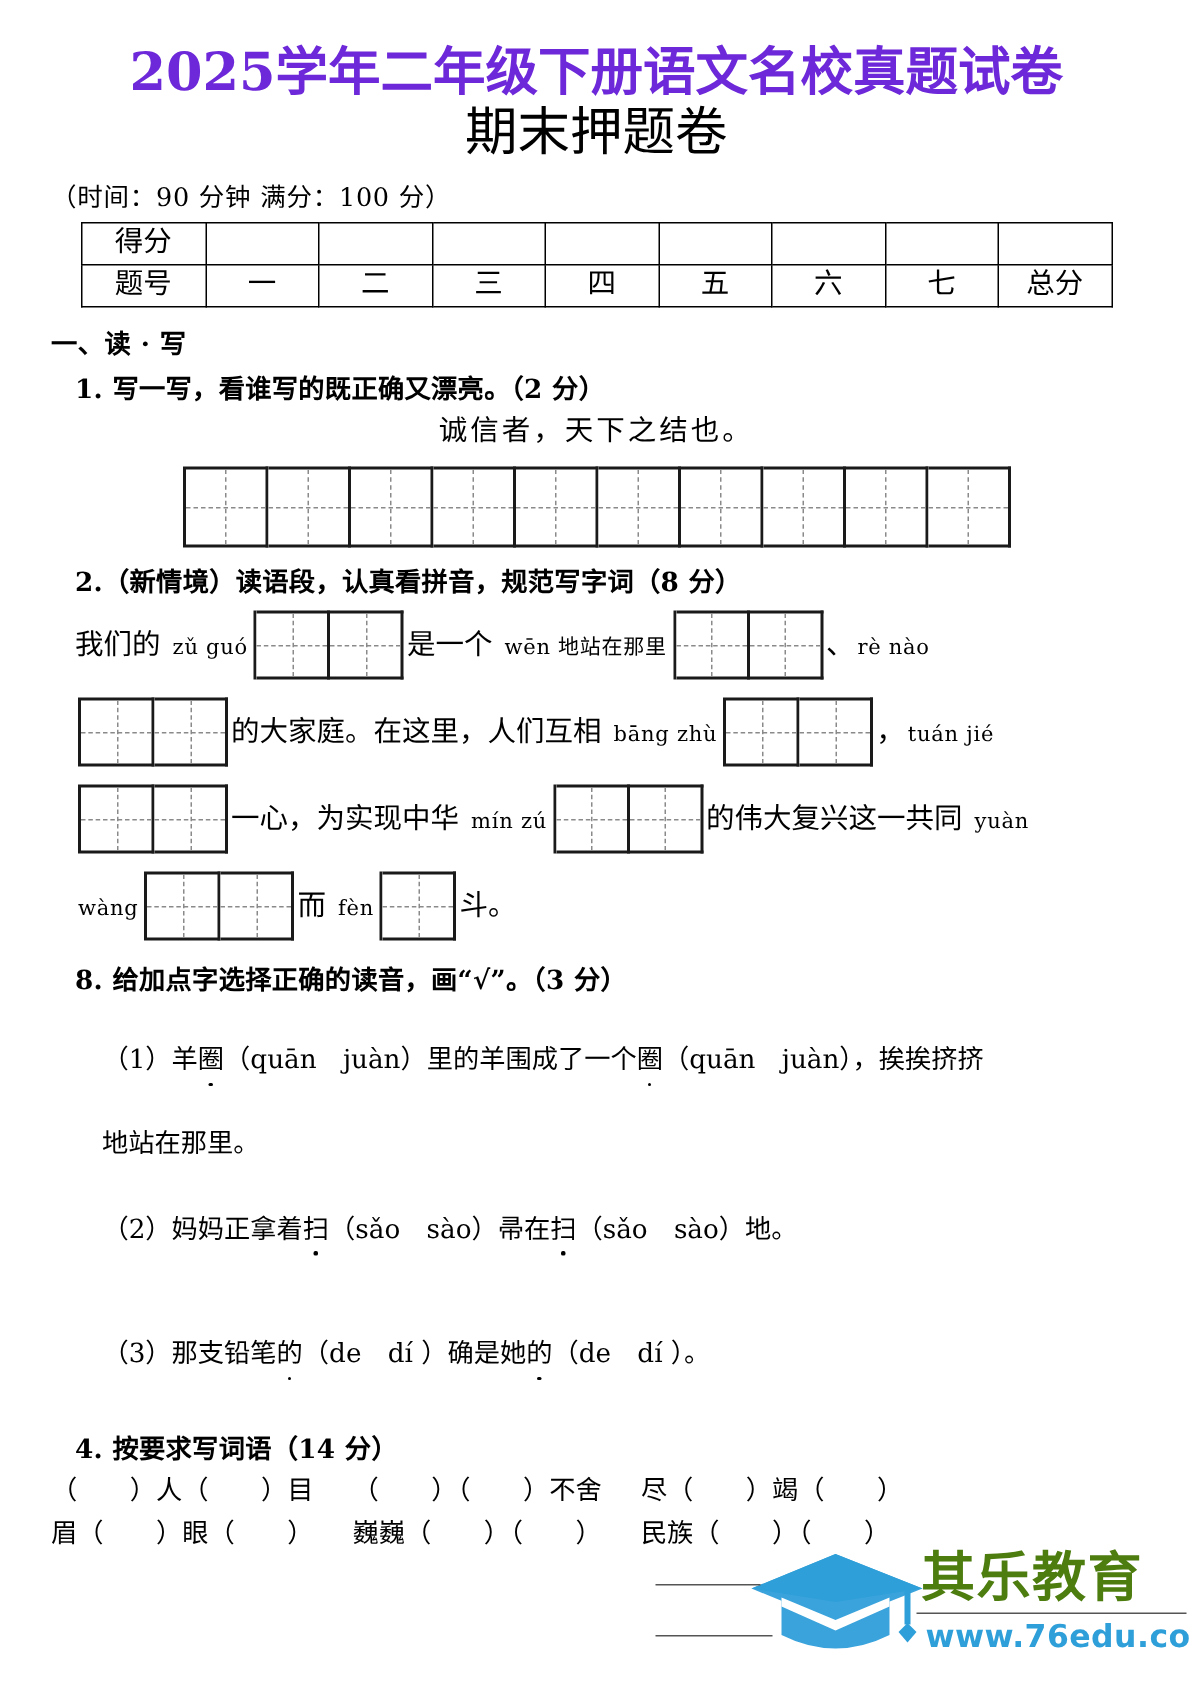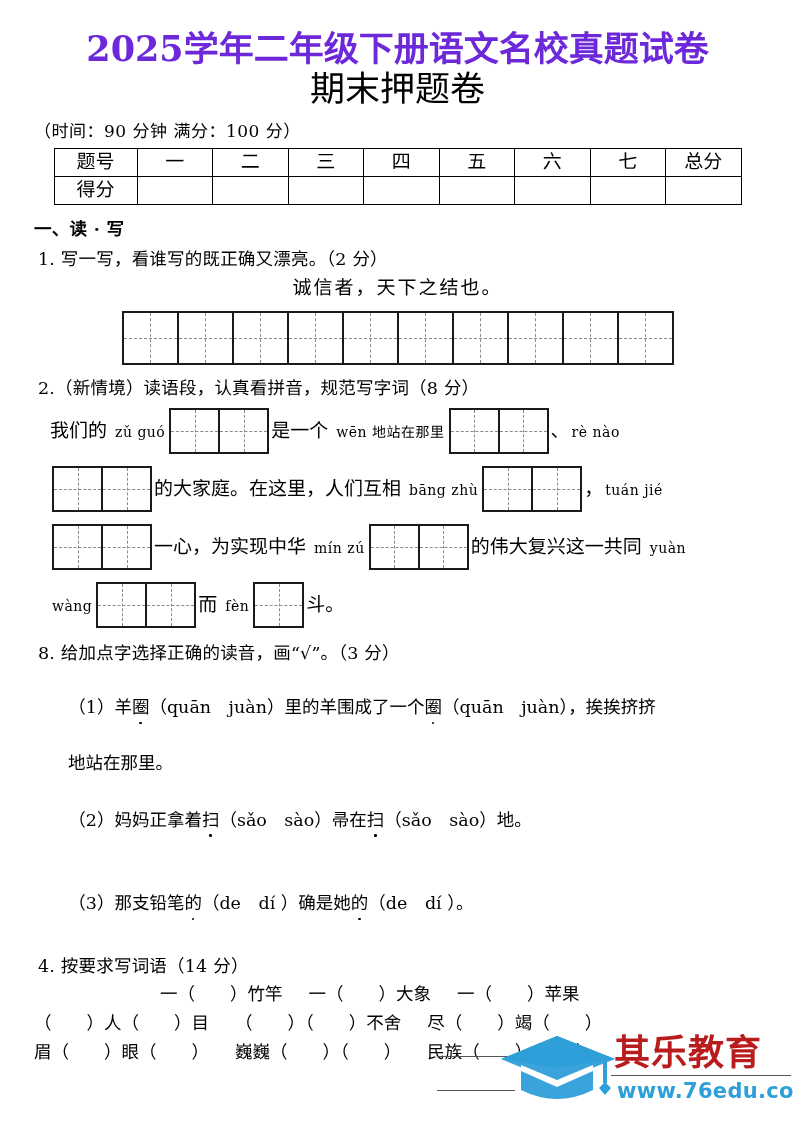--- a/index.html
+++ b/index.html
@@ -72,23 +72,23 @@
   table.score td.hdr { width: 82px; }
 
   
   .sec-head {
     font-weight: bold;
     font-size: 17.5px;
     margin: 10px 0 3px 0;
     letter-spacing: 0.3px;
   }
   .q-head {
-    font-weight: normal;
+    font-weight: bold;
     font-size: 17.5px;
-    margin: 5px 0 3px 4px;
+    margin: 5px 0 3px 16px;
     letter-spacing: 0.2px;
   }
 
   
   .body-line {
     font-size: 17.5px;
     line-height: 1.55;
     margin: 2px 0;
     white-space: pre-wrap;
   }
@@ -198,21 +198,21 @@
     bottom: 6px;
     width: 312px;
     height: 84px;
   }
   .logo-text {
     position: absolute;
     left: 133px;
     top: 2px;
     font-size: 36px;
     font-weight: bold;
-    color: #b91c1c;
+    color: #4d7c0f;
     letter-spacing: 1px;
     font-family: "DejaVu Sans", "Liberation Sans", sans-serif;
     line-height: 1.05;
   }
   .logo-url {
     position: absolute;
     left: 136px;
     top: 47px;
     font-size: 21px;
     font-weight: bold;
@@ -234,41 +234,41 @@
 <div class="page">
  <div class="inner">
 
   <div class="title">2025学年二年级下册语文名校真题试卷</div>
   <div class="title-line2">期末押题卷</div>
   <div class="subtitle">（时间：90 分钟  满分：100 分）</div>
 
   <table class="score">
     <tbody>
           <tr>
+      <td class="hdr">得分</td>
+      <td></td>
+      <td></td>
+      <td></td>
+      <td></td>
+      <td></td>
+      <td></td>
+      <td></td>
+      <td></td>
+    </tr>
+    <tr>
       <td class="hdr">题号</td>
       <td>一</td>
       <td>二</td>
       <td>三</td>
       <td>四</td>
       <td>五</td>
       <td>六</td>
       <td>七</td>
       <td>总分</td>
     </tr>
-    <tr>
-      <td class="hdr">得分</td>
-      <td></td>
-      <td></td>
-      <td></td>
-      <td></td>
-      <td></td>
-      <td></td>
-      <td></td>
-      <td></td>
-    </tr>
   </tbody>
       </table>
 
   <div class="sec-head">一、读 · 写</div>
 
   <div class="q-head">1. 写一写，看谁写的既正确又漂亮。（2 分）</div>
   <div class="body-line centered hand">诚信者，天下之结也。</div>
 
   <div style="display:flex;justify-content:center;">
     <div class="tzg-row" id="q1-grid">
@@ -339,23 +339,20 @@
   <div class="body-line indent-1">
     <span>（2）</span><span>妈妈正拿着</span><span class="dotchar">扫</span><span>（sǎo　sào）帚在</span><span class="dotchar">扫</span><span>（sǎo　sào）地。</span>
   </div>
 
   <div class="body-line indent-1">
     <span>（3）</span><span>那支铅笔</span><span class="dotchar">的</span><span>（de　dí ）确是她</span><span class="dotchar">的</span><span>（de　dí ）。</span>
   </div>
 
   <div class="q-head" style="margin-top:8px;">4. 按要求写词语（14 分）</div>
 
-  <div class="mw-row" style="padding-left:126px;">
-    <span>一（　　）竹竿</span><span class="mw-gap"></span><span>一（　　）大象</span><span class="mw-gap"></span><span>一（　　）苹果</span>
-  </div>
 
   <div class="mw-row">
     <span>（　　）人（　　）目</span><span class="mw-gap"></span><span>（　　）（　　）不舍</span><span class="mw-gap"></span><span>尽（　　）竭（　　）</span>
   </div>
   <div class="mw-row">
     <span>眉（　　）眼（　　）</span><span class="mw-gap"></span><span>巍巍（　　）（　　）</span><span class="mw-gap"></span><span>民族（　　）（　　）</span>
   </div>
 
  </div>
 

